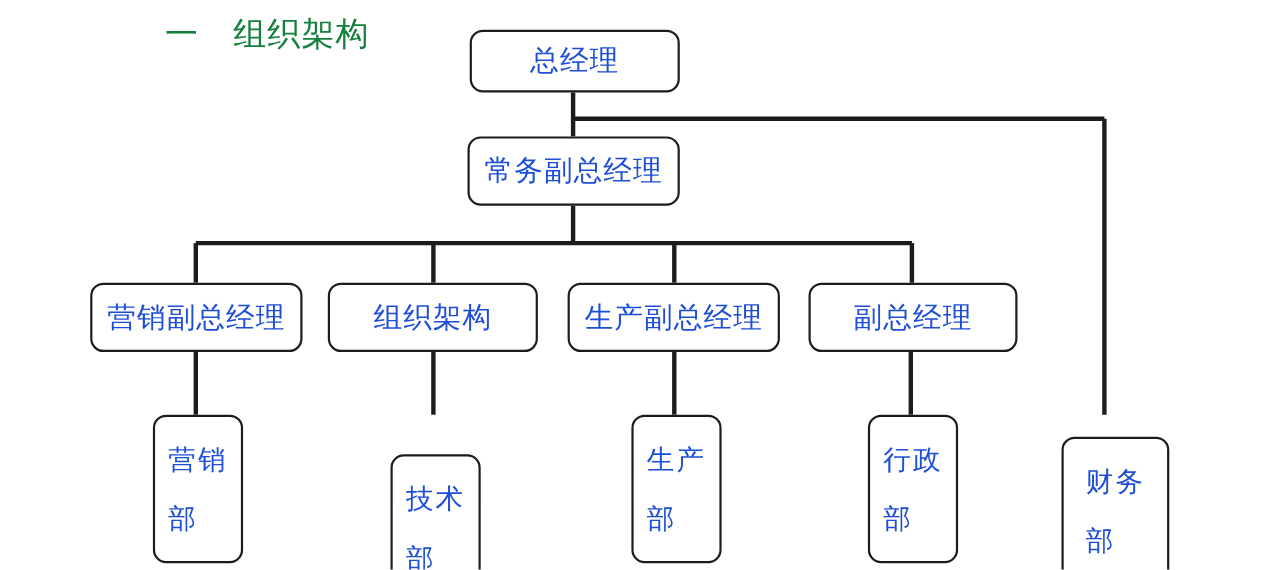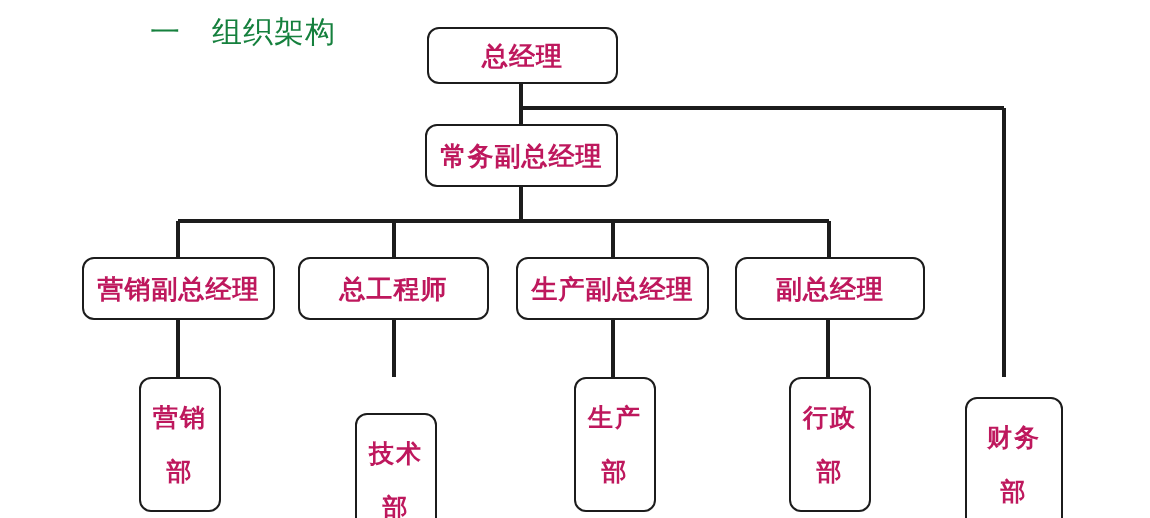--- a/index.html
+++ b/index.html
@@ -38,27 +38,26 @@
   }
   .node {
     position: absolute;
     box-sizing: border-box;
     border: 2px solid #1c1c1c;
     border-radius: 12px;
     background: #ffffff;
     display: flex;
     align-items: center;
     justify-content: center;
-    text-align: center;
-    color: #be185d;
+    text-align: left;
+    color: #1d4ed8;
     font-size: 26px;
     line-height: 34px;
     letter-spacing: 1px;
     z-index: 2;
-    font-weight: bold;
   }
   .node.dept {
     border-radius: 12px;
     font-size: 25px;
     line-height: 54px;
     letter-spacing: 2px;
   }
   .node .label {
     display: block;
     padding: 0 6px;
@@ -102,21 +101,21 @@
 
   <div class="node" style="left:425px; top:124px; width:193px; height:63px;">
     <span class="label">常务副总经理</span>
   </div>
 
   <div class="node" style="left:82px; top:257px; width:193px; height:63px;">
     <span class="label">营销副总经理</span>
   </div>
 
   <div class="node" style="left:298px; top:257px; width:191px; height:63px;">
-    <span class="label">总工程师</span>
+    <span class="label">组织架构</span>
   </div>
 
   <div class="node" style="left:516px; top:257px; width:193px; height:63px;">
     <span class="label">生产副总经理</span>
   </div>
 
   <div class="node" style="left:735px; top:257px; width:190px; height:63px;">
     <span class="label">副总经理</span>
   </div>
 

